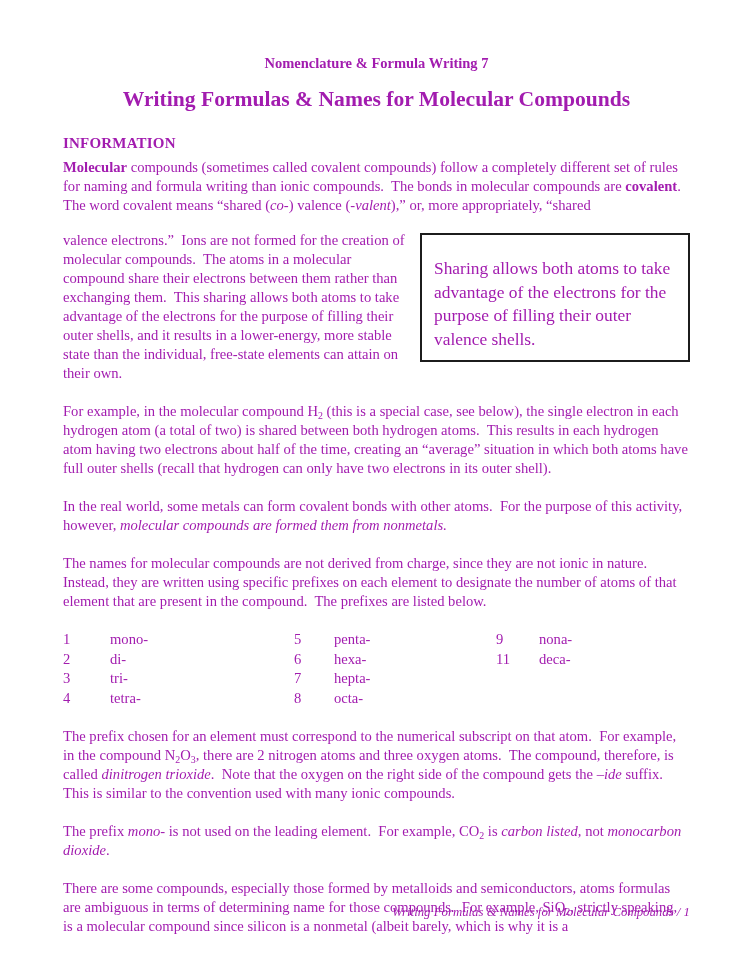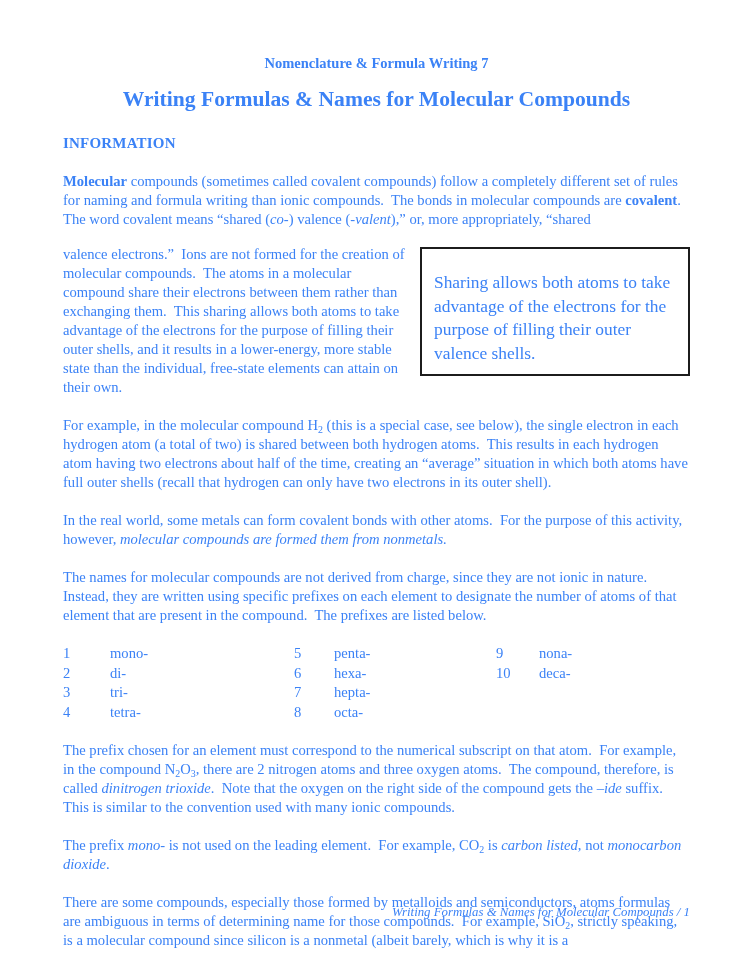--- a/index.html
+++ b/index.html
@@ -3,21 +3,21 @@
 <meta charset="utf-8">
 <style>
   * { margin: 0; padding: 0; box-sizing: border-box; }
   html, body { background: #ffffff; }
   .page {
     position: relative;
     width: 749px;
     height: 970px;
     margin: 0 auto;
     background: #ffffff;
-    color: #3b82f6;
+    color: #a21caf;
     font-family: "Liberation Serif", "DejaVu Serif", serif;
     padding: 54px 59px 0 63px;
     overflow: hidden;
   }
   .header-line {
     text-align: center;
     font-weight: bold;
     font-size: 14.5px;
     line-height: 19px;
   }
@@ -26,21 +26,21 @@
     font-weight: bold;
     font-size: 21.6px;
     line-height: 28px;
     margin-top: 12px;
   }
   .info-heading {
     font-weight: bold;
     font-size: 15px;
     line-height: 19px;
     margin-top: 21px;
-    margin-bottom: 19px;
+    margin-bottom: 5px;
     letter-spacing: 0.2px;
   }
   .p {
     font-size: 14.6px;
     line-height: 19px;
     white-space: pre-wrap;
     margin-bottom: 19px;
   }
   .p.tight { margin-bottom: 16px; }
   .b { font-weight: bold; }
@@ -162,21 +162,21 @@
           <span class="num">8</span>
           <span class="pref">octa-</span>
         </div>
     </div>
     <div class="prefix-group g3">
       <div class="prefrow">
           <span class="num">9</span>
           <span class="pref">nona-</span>
         </div>
       <div class="prefrow">
-          <span class="num">10</span>
+          <span class="num">11</span>
           <span class="pref">deca-</span>
         </div>
     </div>
   </div>
 
   <p class="p"><span>The prefix chosen for an element must correspond to the numerical subscript on that atom.  For example, in the compound N</span><span class="sub">2</span><span>O</span><span class="sub">3</span><span>, there are 2 nitrogen atoms and three oxygen atoms.  The compound, therefore, is called </span><span class="i">dinitrogen trioxide</span><span>.  Note that the oxygen on the right side of the compound gets the </span><span class="i">–ide</span><span> suffix.  This is similar to the convention used with many ionic compounds.</span></p>
 
   <p class="p"><span>The prefix </span><span class="i">mono-</span><span> is not used on the leading element.  For example, CO</span><span class="sub">2</span><span> is </span><span class="i">carbon listed</span><span>, not </span><span class="i">monocarbon dioxide</span><span>.</span></p>
 
   <p class="p"><span>There are some compounds, especially those formed by metalloids and semiconductors, atoms formulas are ambiguous in terms of determining name for those compounds.  For example, SiO</span><span class="sub">2</span><span>, strictly speaking, is a molecular compound since silicon is a nonmetal (albeit barely, which is why it is a</span></p>

